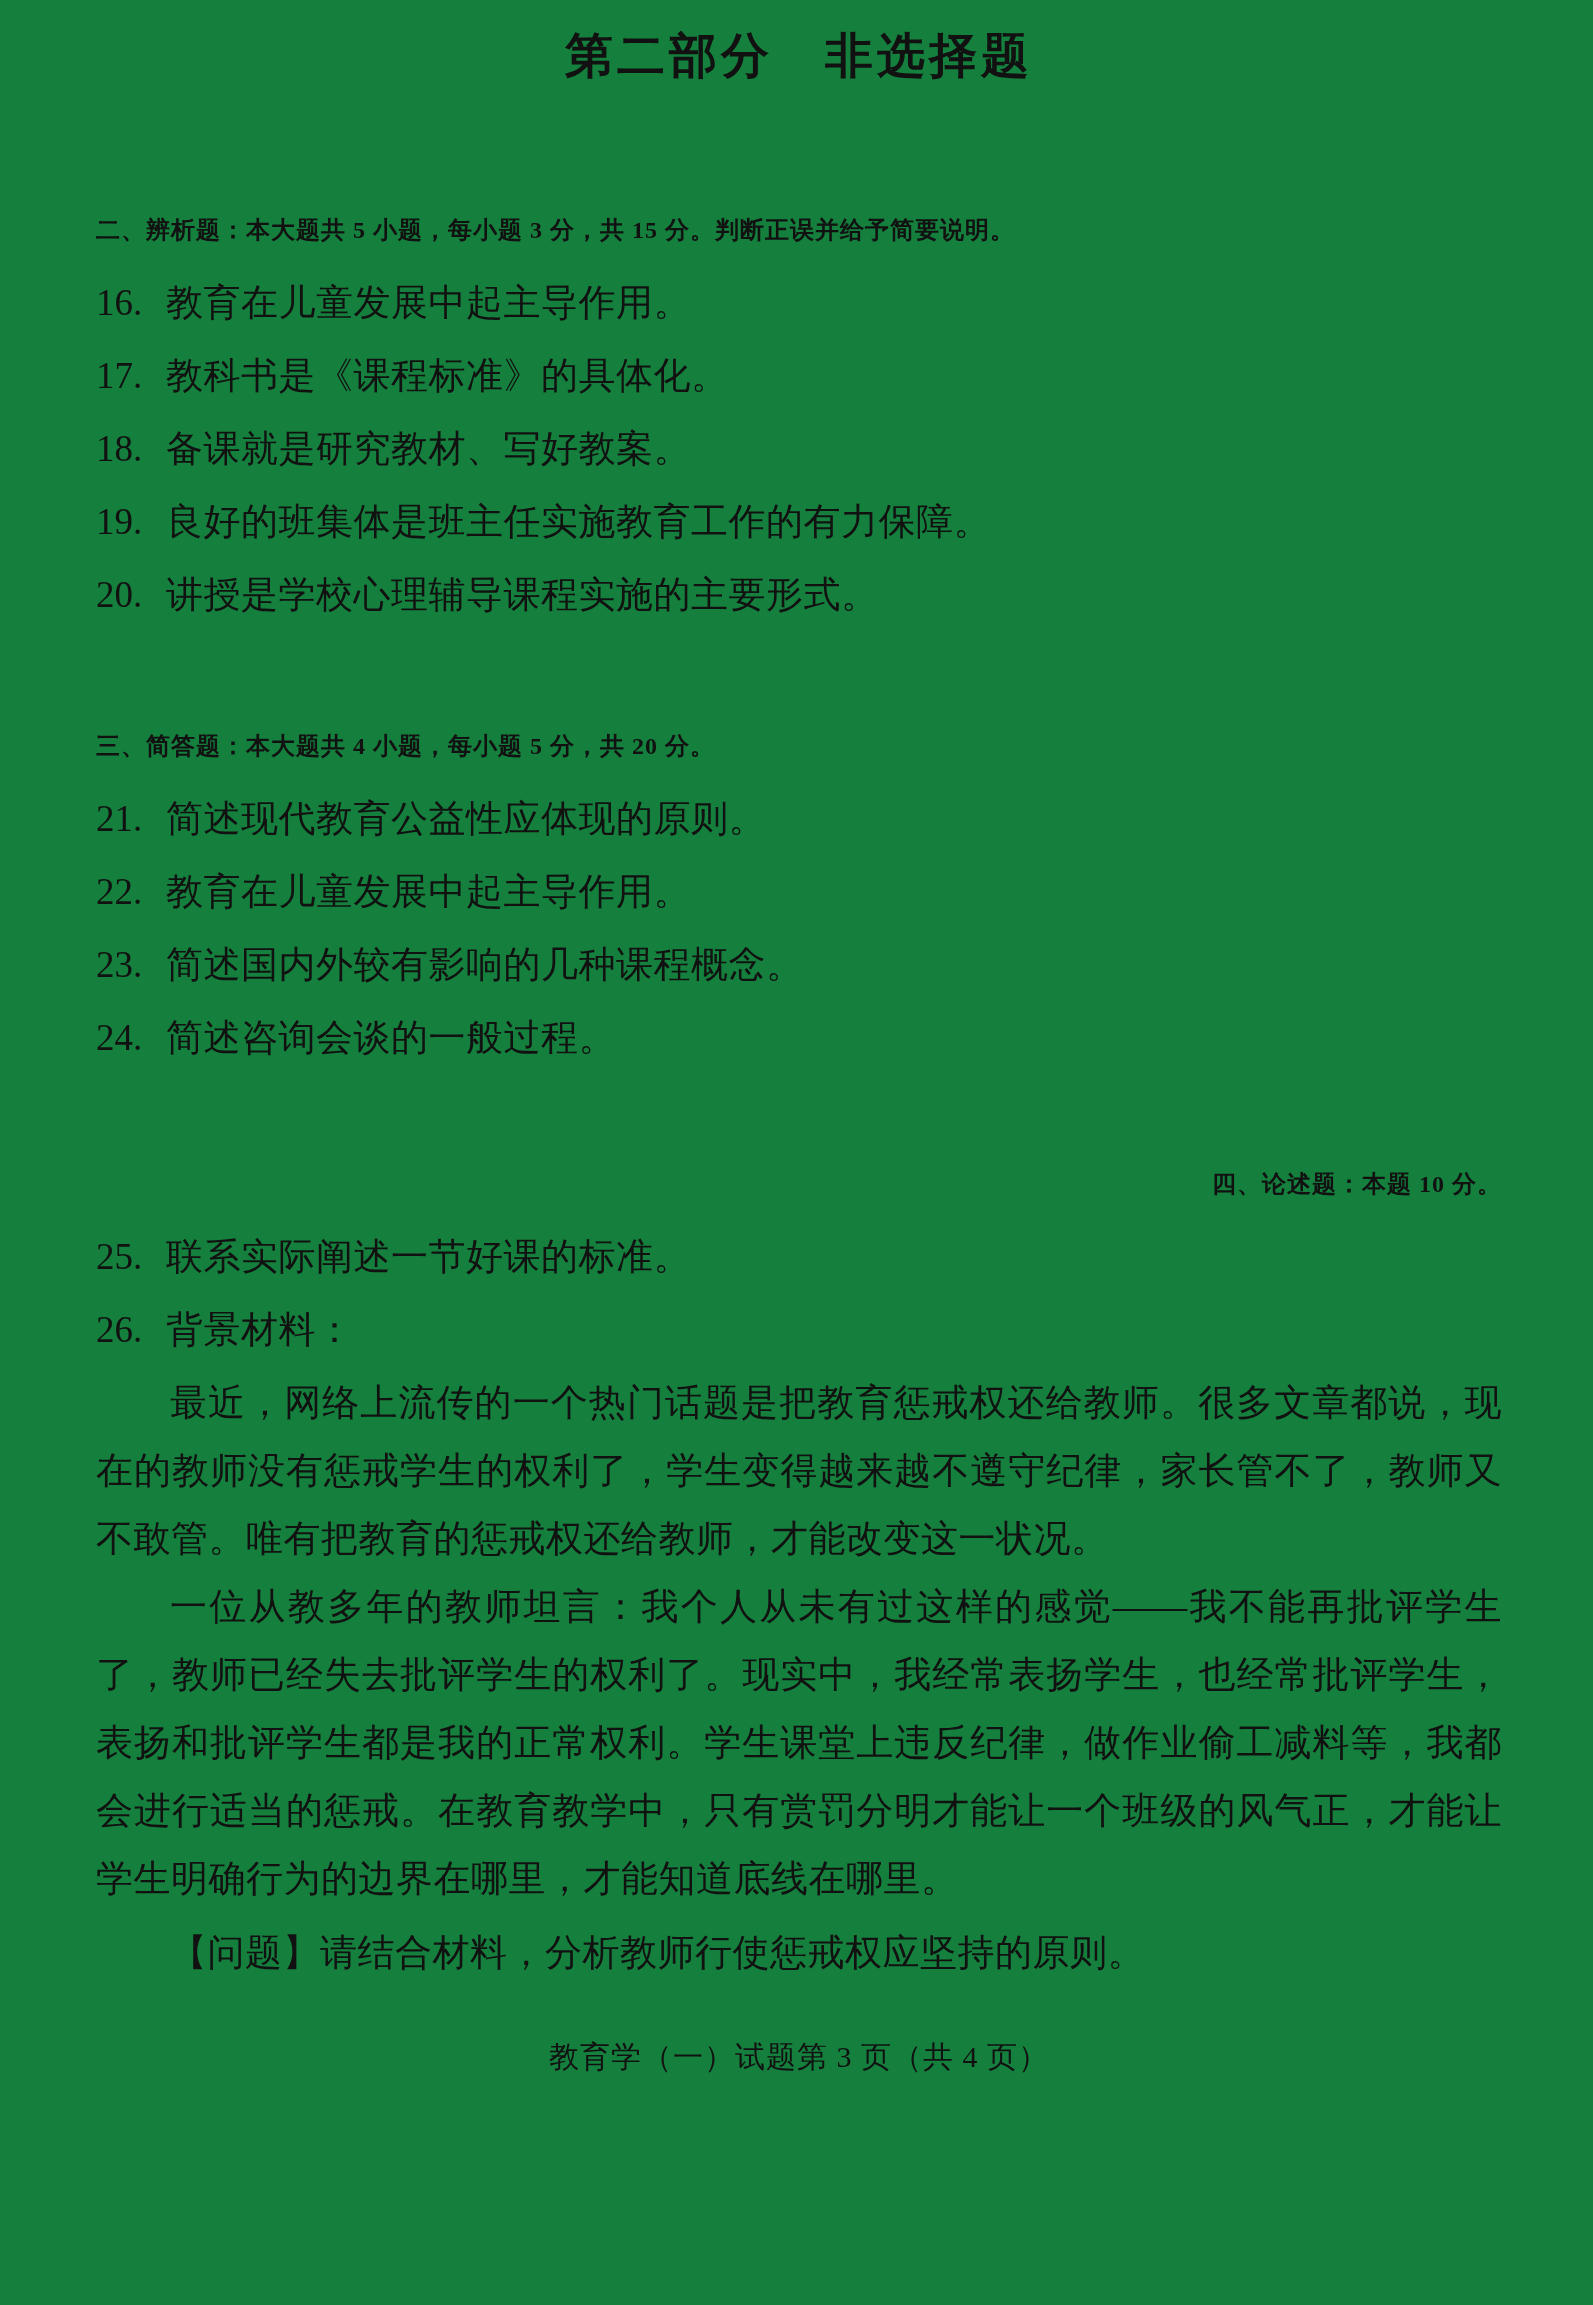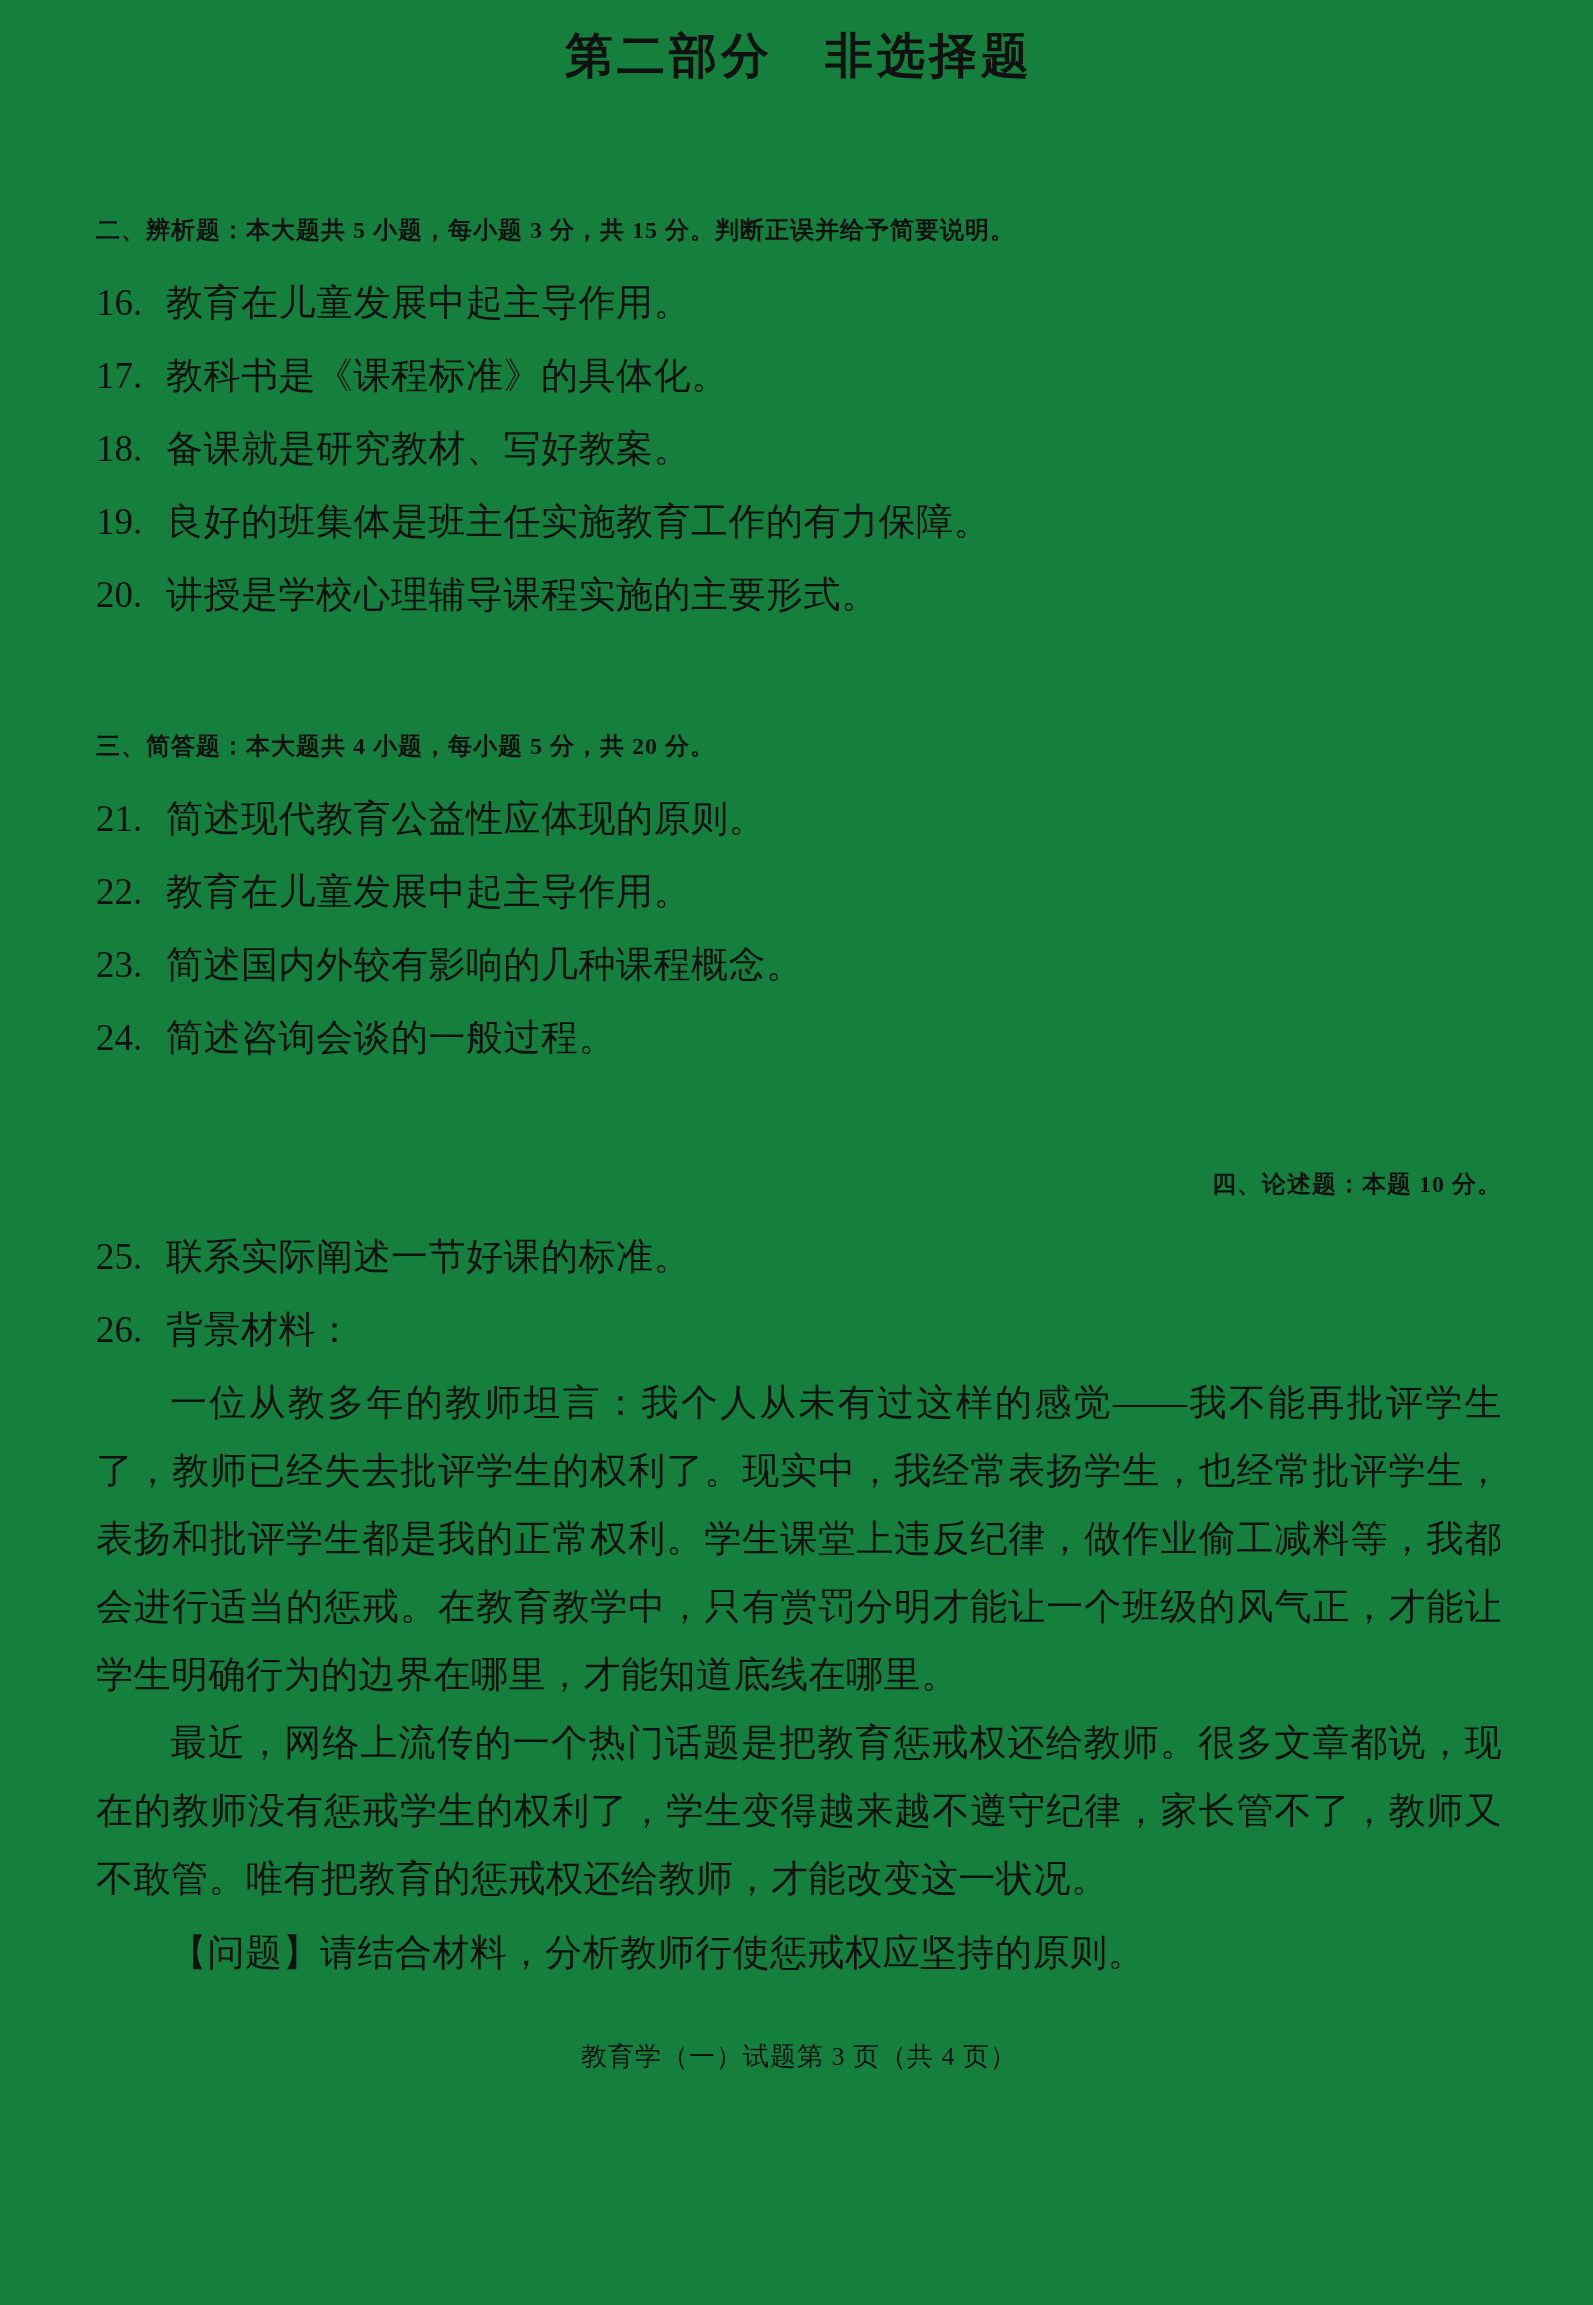--- a/index.html
+++ b/index.html
@@ -63,21 +63,21 @@
     text-align: justify;
     letter-spacing: 0.5px;
   }
   .material p.question-line {
     margin-top: 6px;
     font-weight: 400;
   }
   .page-footer {
     margin-top: 48px;
     text-align: center;
-    font-size: 26px;
+    font-size: 30px;
     line-height: 44px;
     letter-spacing: 1px;
   }
 </style>
 </head>
 <body>
 
 <div class="page">
 
   <div class="doc-title">第二部分　非选择题</div>
@@ -133,22 +133,22 @@
       <span class="q-text">联系实际阐述一节好课的标准。</span>
     </div>
   </div>
 
   <div>
     <div class="q-item">
       <span class="q-num">26.</span>
       <span class="q-text">背景材料：</span>
     </div>
     <div class="material">
+      <p>最近，网络上流传的一个热门话题是把教育惩戒权还给教师。很多文章都说，现在的教师没有惩戒学生的权利了，学生变得越来越不遵守纪律，家长管不了，教师又不敢管。唯有把教育的惩戒权还给教师，才能改变这一状况。</p>
       <p>一位从教多年的教师坦言：我个人从未有过这样的感觉——我不能再批评学生了，教师已经失去批评学生的权利了。现实中，我经常表扬学生，也经常批评学生，表扬和批评学生都是我的正常权利。学生课堂上违反纪律，做作业偷工减料等，我都会进行适当的惩戒。在教育教学中，只有赏罚分明才能让一个班级的风气正，才能让学生明确行为的边界在哪里，才能知道底线在哪里。</p>
-      <p>最近，网络上流传的一个热门话题是把教育惩戒权还给教师。很多文章都说，现在的教师没有惩戒学生的权利了，学生变得越来越不遵守纪律，家长管不了，教师又不敢管。唯有把教育的惩戒权还给教师，才能改变这一状况。</p>
       <p class="question-line">【问题】请结合材料，分析教师行使惩戒权应坚持的原则。</p>
     </div>
   </div>
 
   <div class="page-footer">教育学（一）试题第 3 页（共 4 页）</div>
 
 </div>
 
 
 </body></html>

